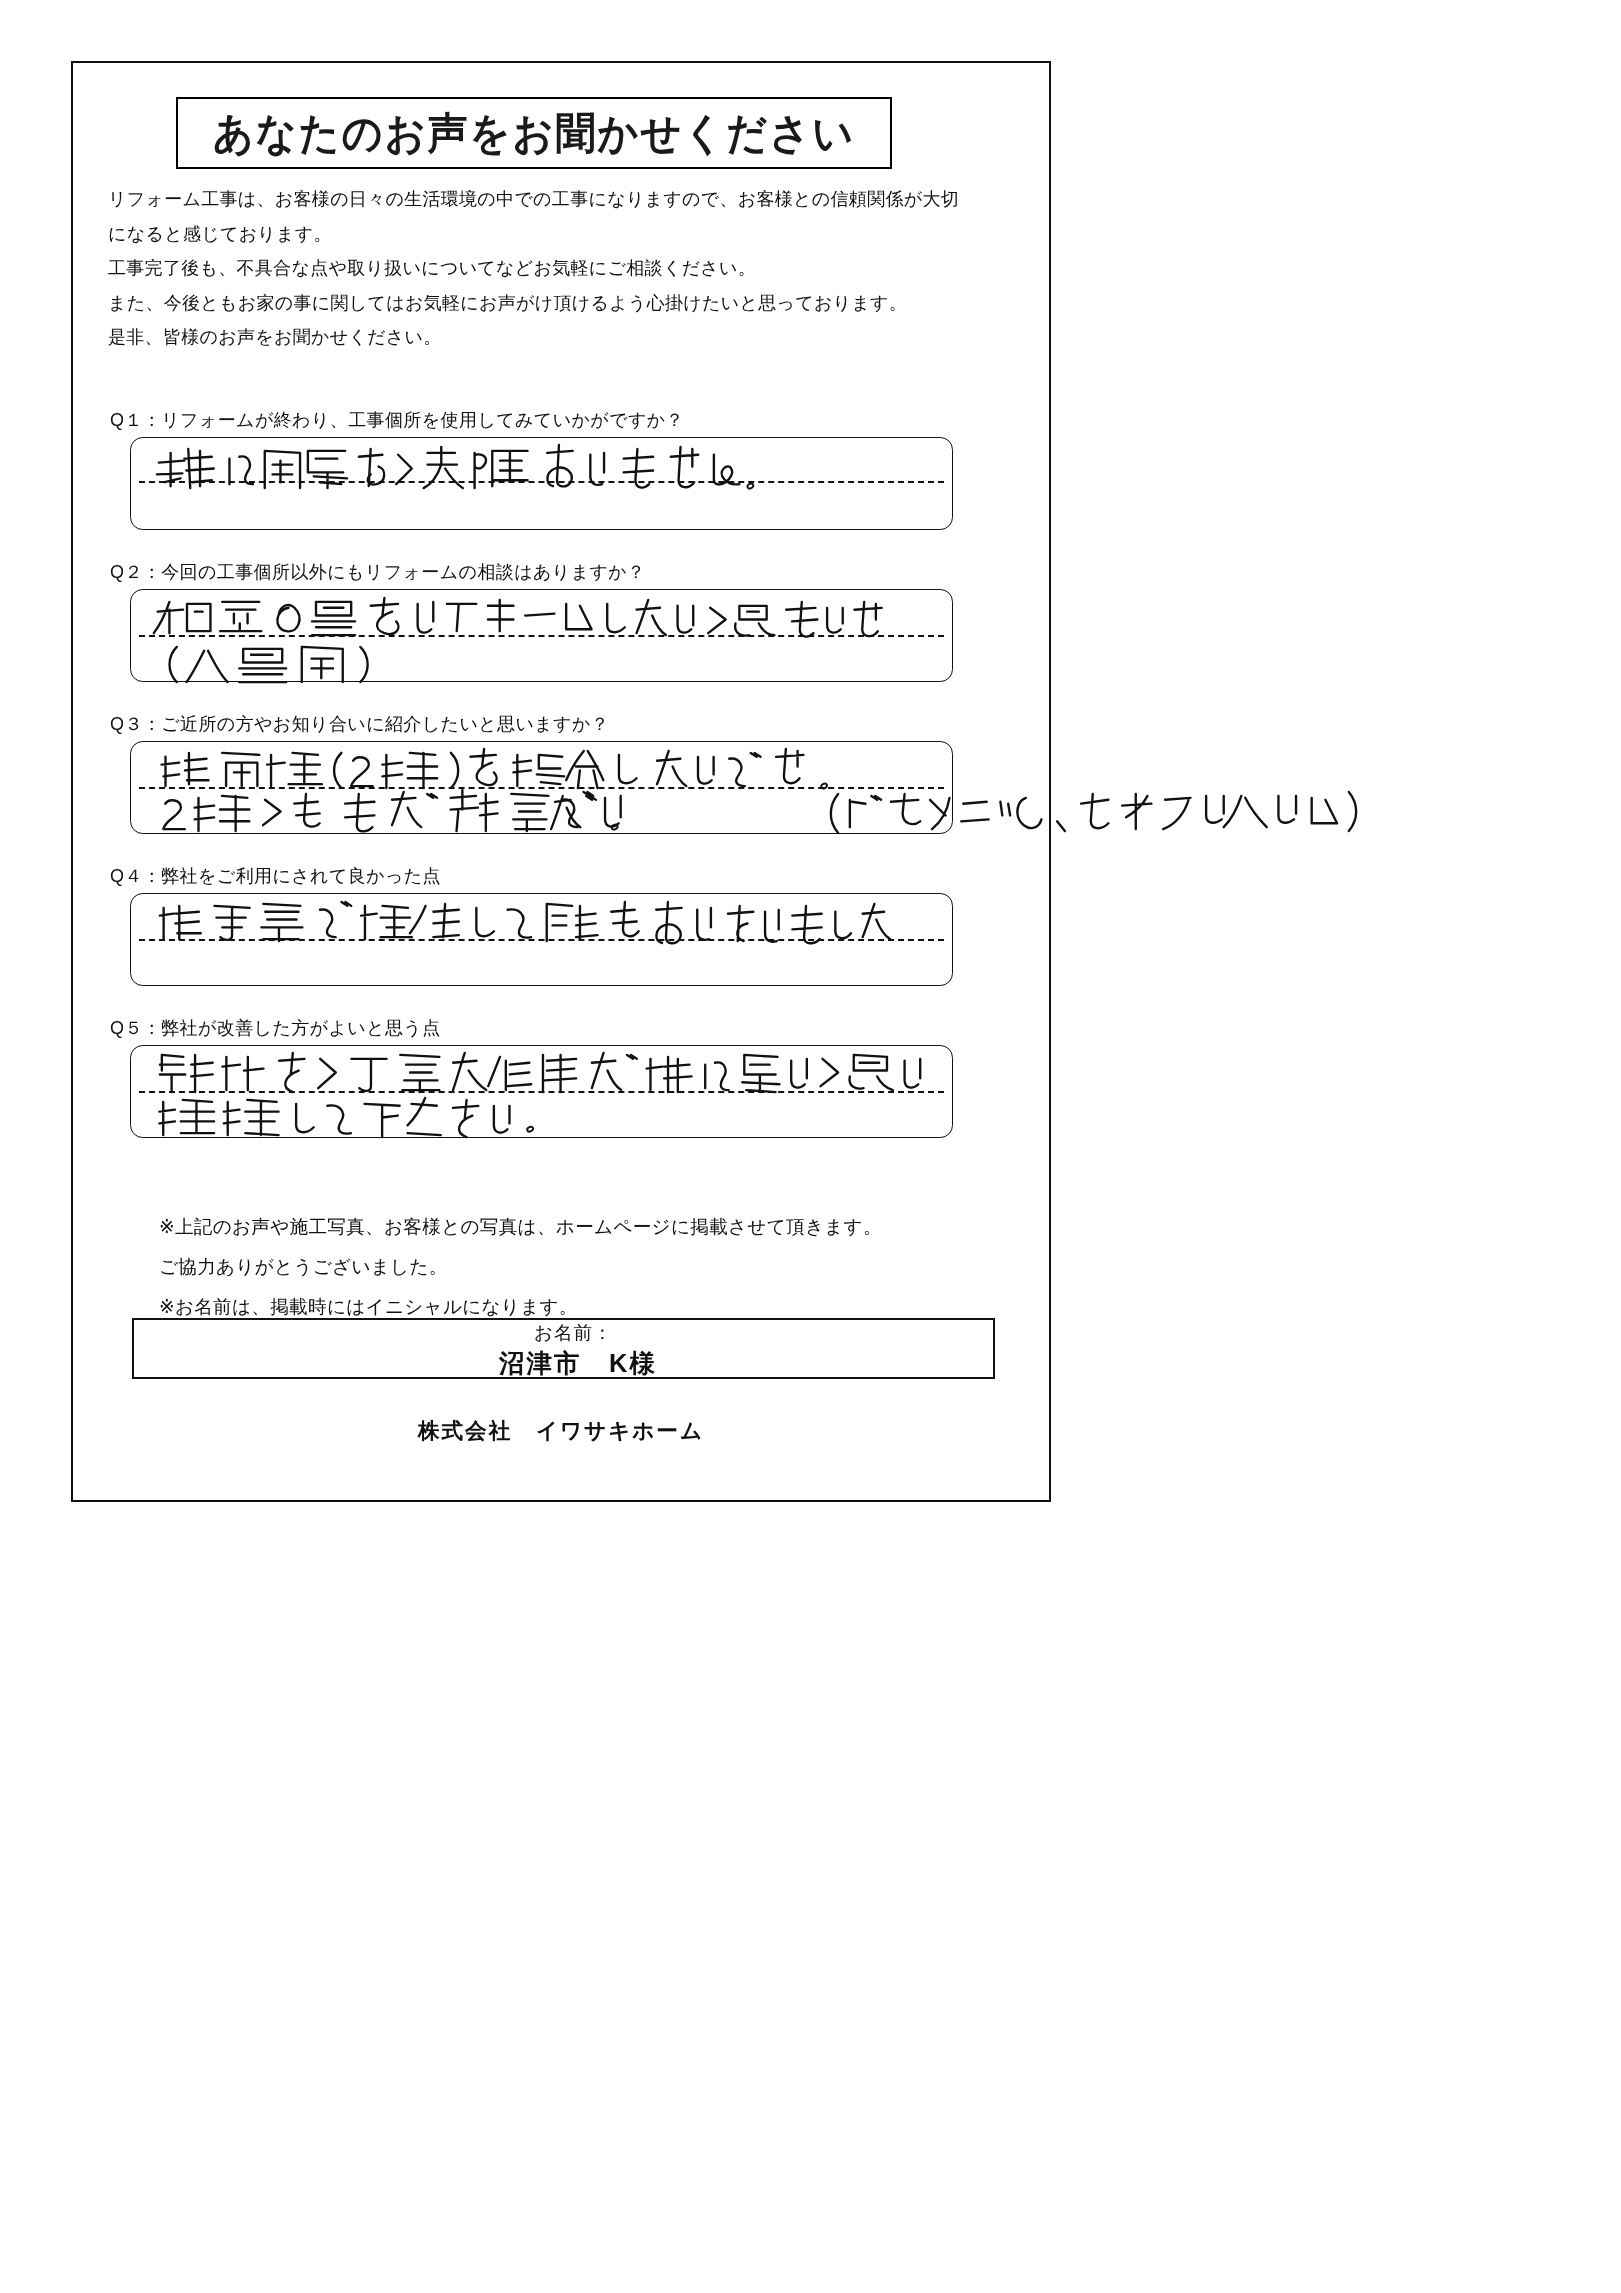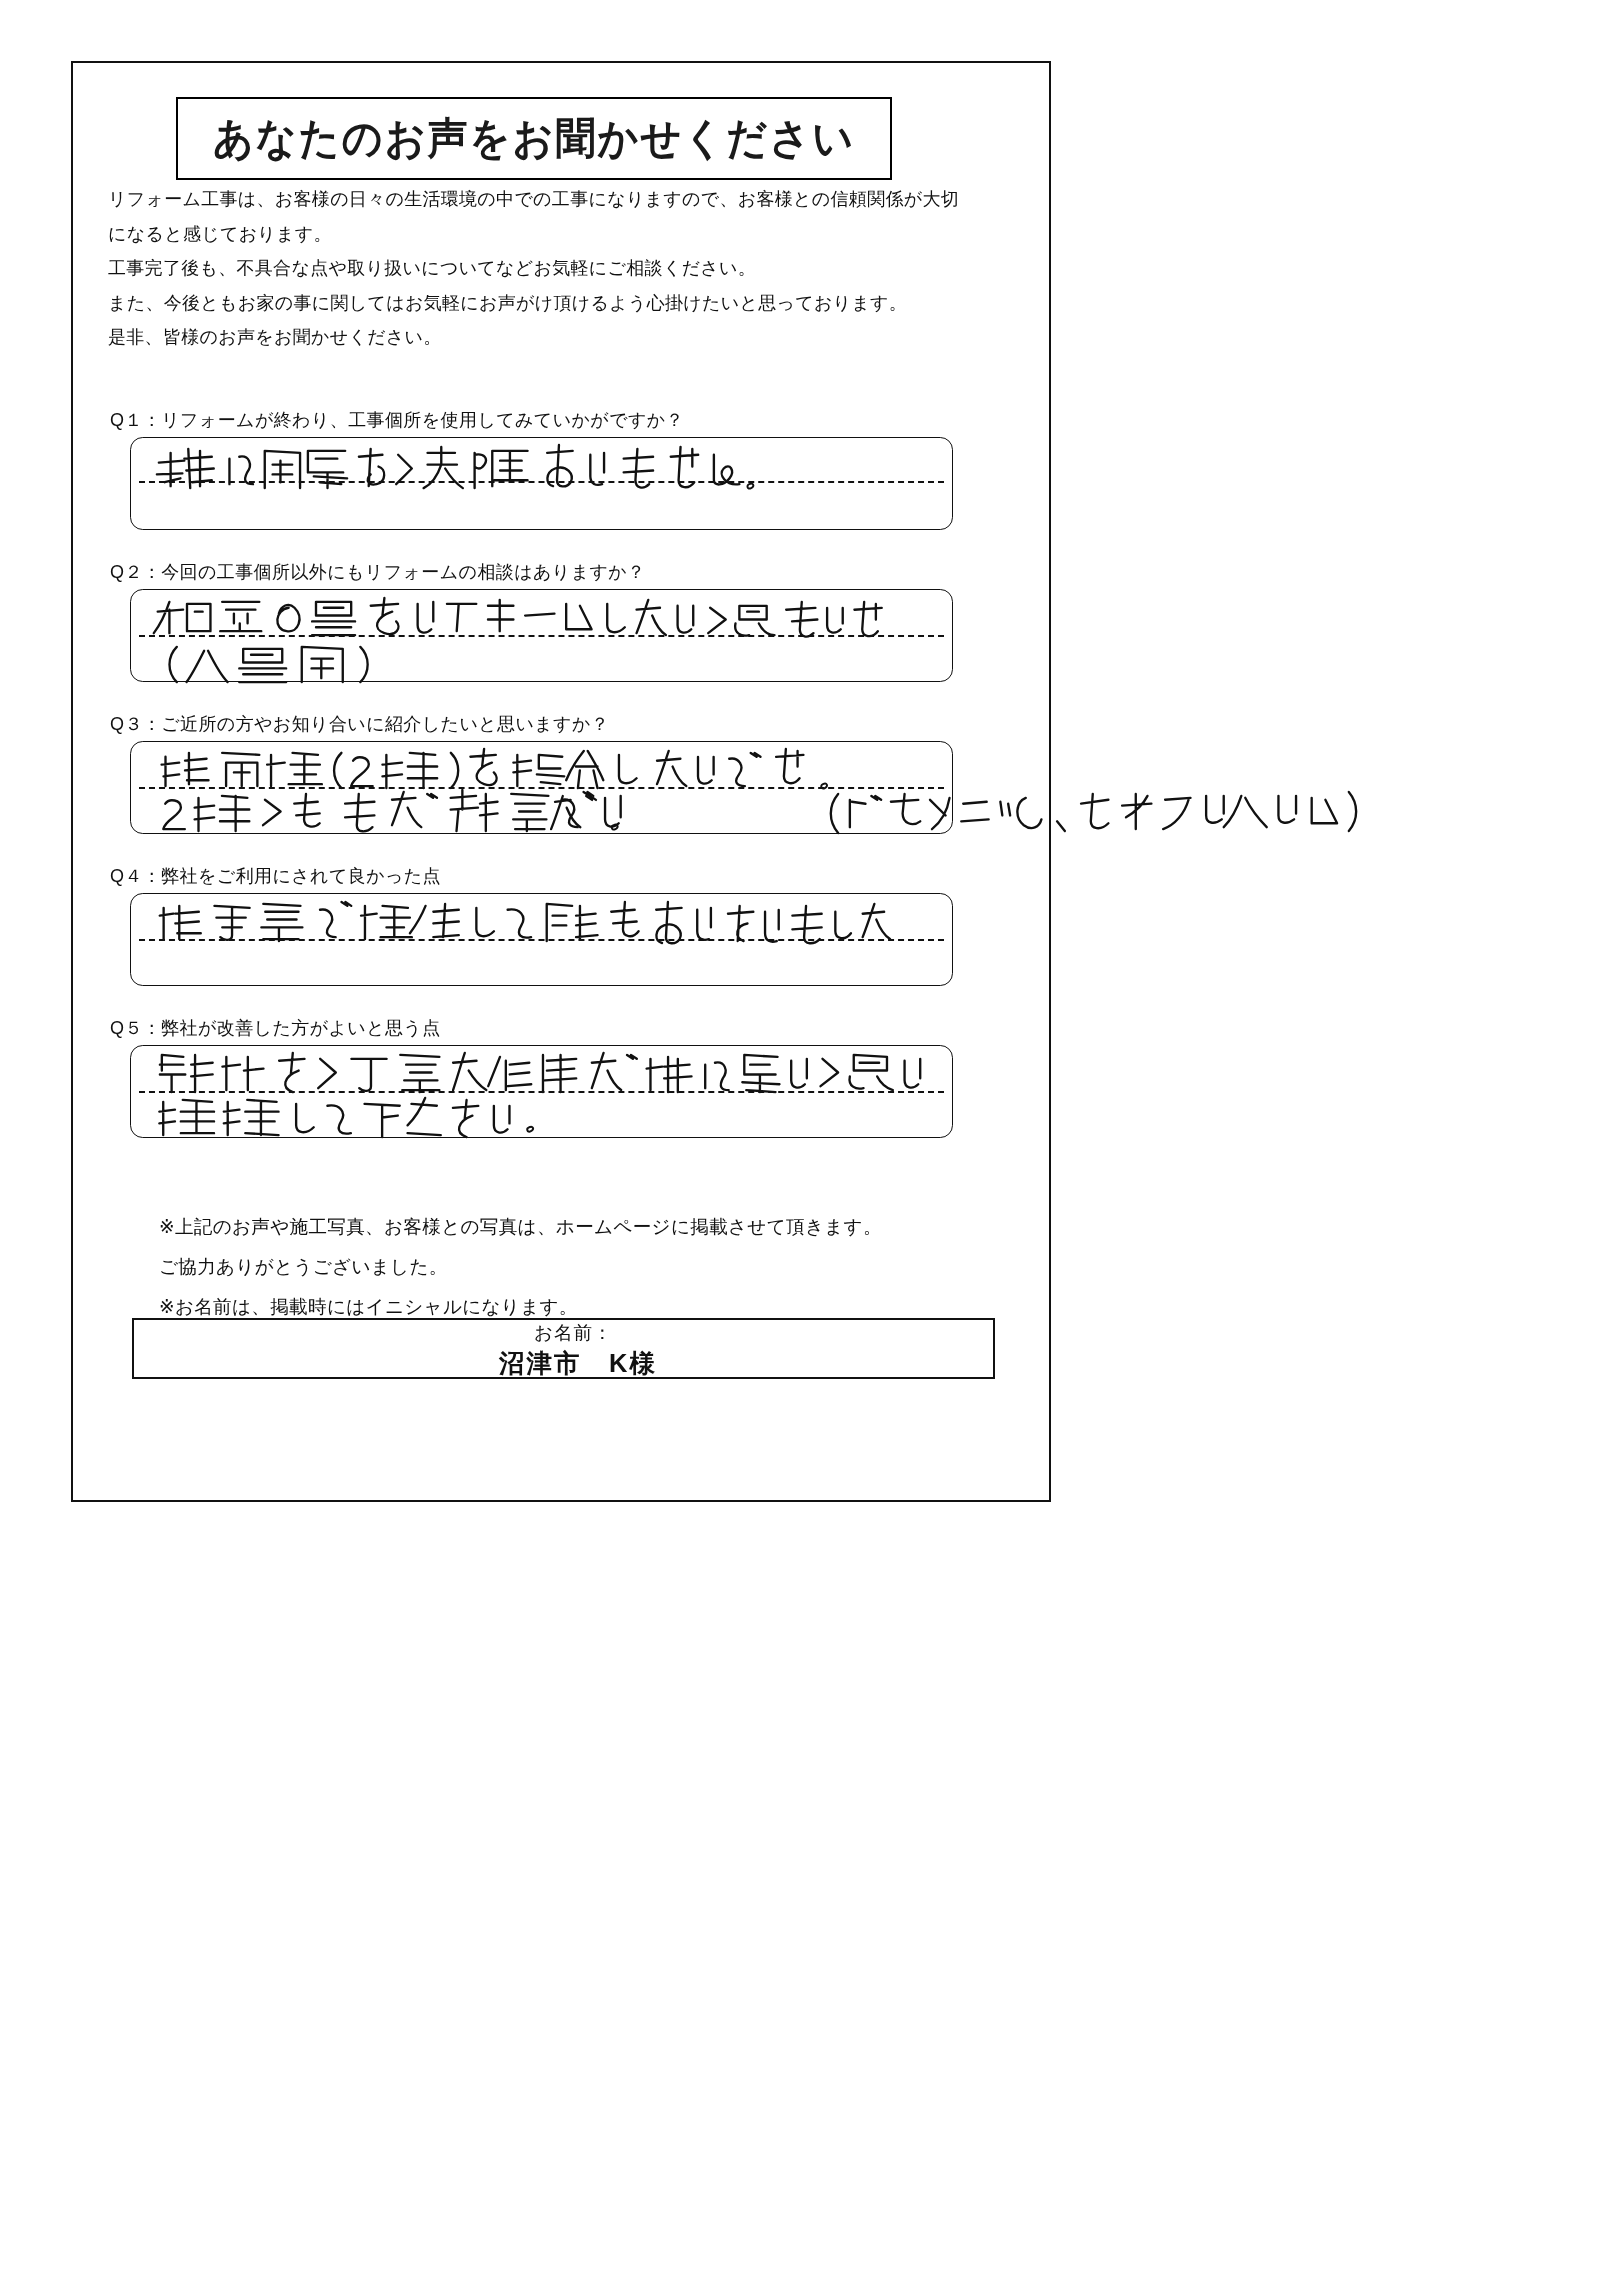--- a/index.html
+++ b/index.html
@@ -20,21 +20,21 @@
     box-sizing:border-box;
   }
   .sheet-inner{
     position:relative;
     width:100%;height:100%;
   }
   
   .title-box{
     position:absolute;
     left:103px;top:34px;
-    width:716px;height:83px;
+    width:716px;height:72px;
     border:2px solid #000;
     box-sizing:border-box;
     display:flex;align-items:center;justify-content:center;
   }
   .title-text{
     font-family:"DejaVu Serif","Liberation Serif",serif;
     font-weight:700;
     font-size:40px;
     letter-spacing:2px;
     white-space:nowrap;
@@ -420,16 +420,17 @@
     <p>※上記のお声や施工写真、お客様との写真は、ホームページに掲載させて頂きます。</p>
     <p>ご協力ありがとうございました。</p>
     <p>※お名前は、掲載時にはイニシャルになります。</p>
   </div>
 
   <div class="name-box">
     <span class="name-label">お名前：</span>
     <span class="name-value">沼津市　K様</span>
   </div>
 
+  <div class="company">株式会社　イワサキホーム</div>
 
  </div>
 </div>
 
 
 </body></html>

